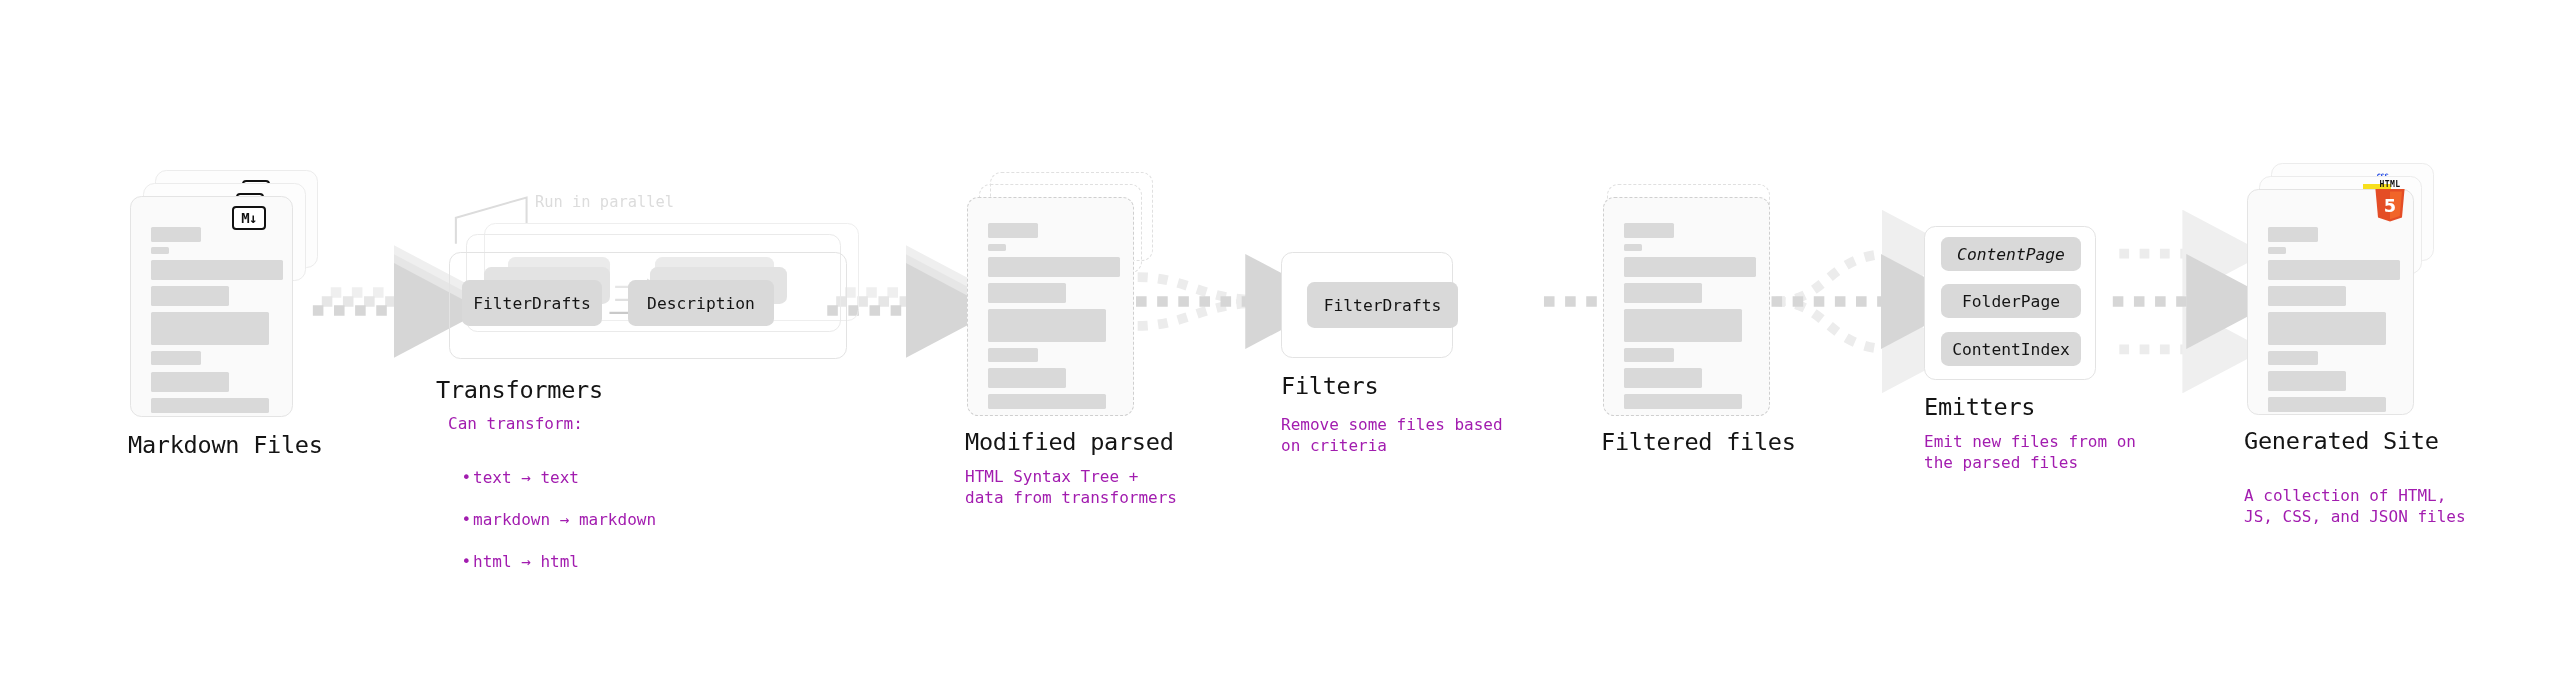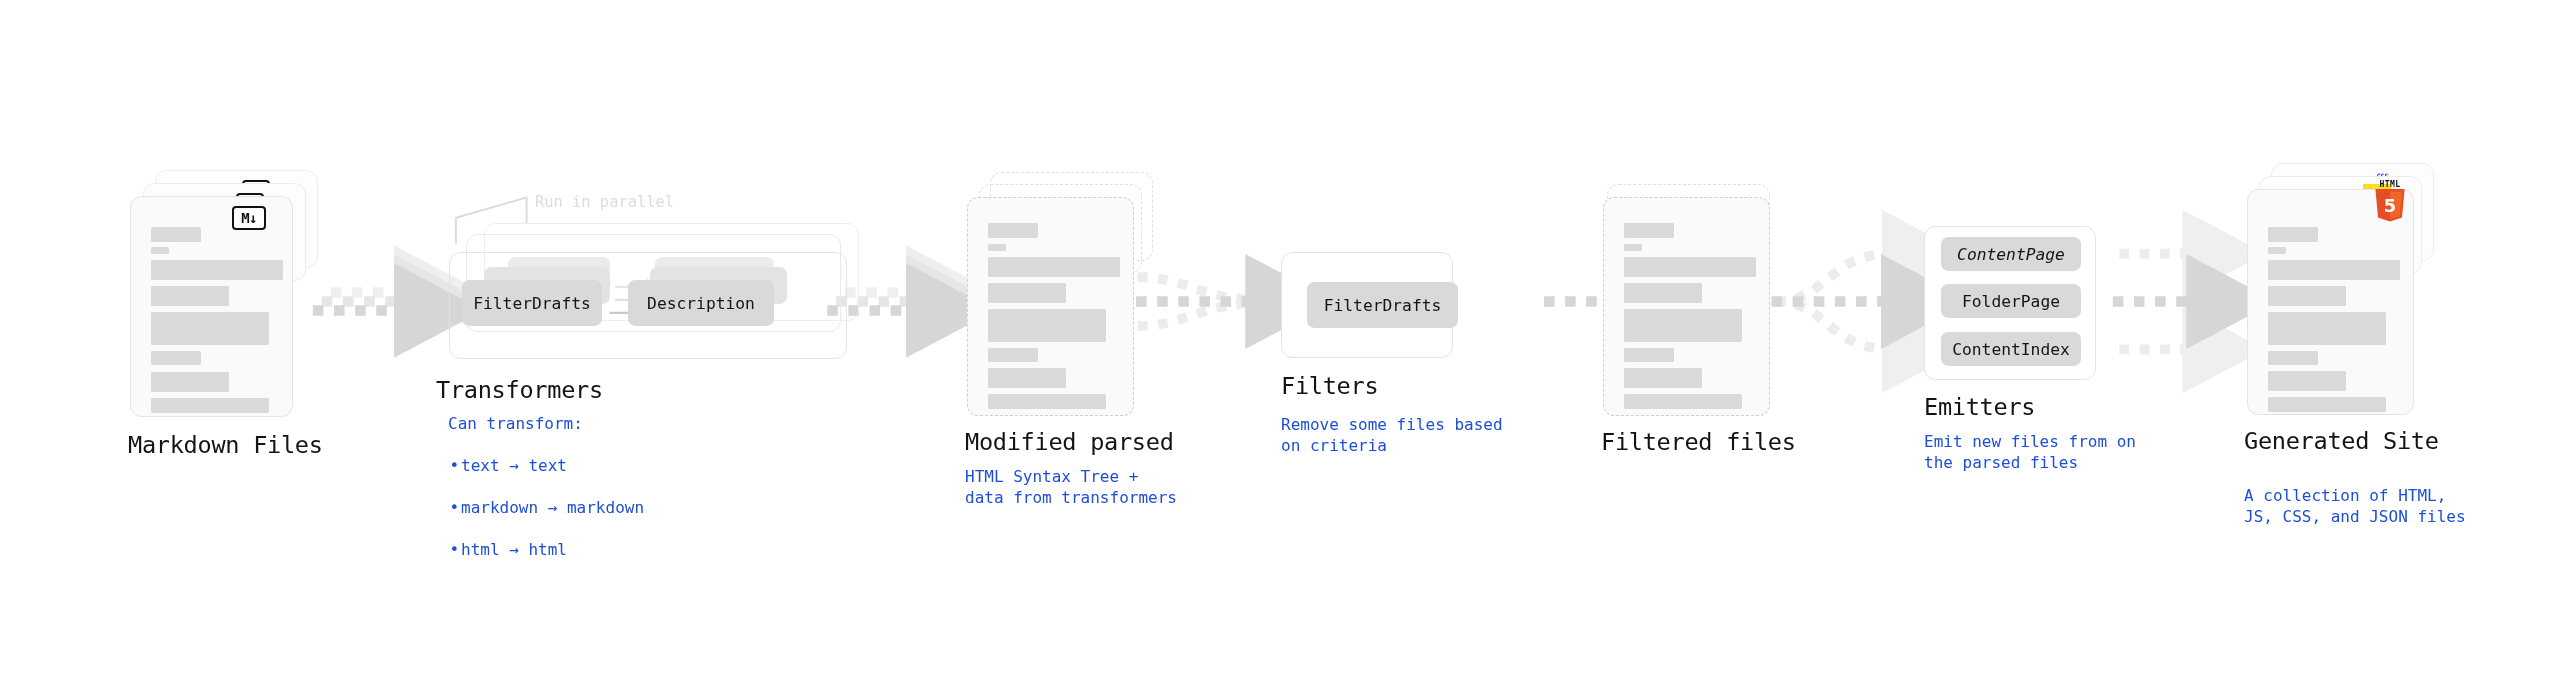--- a/index.html
+++ b/index.html
@@ -34,21 +34,21 @@
     font-size:23.6px;
     font-weight:400;
     letter-spacing:-0.3px;
     color:#141414;
     white-space:nowrap;
   }
   .caption{
     position:absolute;
     font-size:16px;
     line-height:21px;
-    color:#1d4ed8;
+    color:#a21caf;
     white-space:pre-line;
   }
 
   
   .chip{
     position:absolute;
     background:#d9d9d9;
     border-radius:7.3px;
     display:flex;align-items:center;justify-content:center;
     font-size:16.3px;
@@ -72,21 +72,21 @@
     position:absolute;
     border:2.4px solid #111;
     border-radius:4.1px;
     background:#fff;
     display:flex;align-items:center;justify-content:center;
     font-size:14px;font-weight:700;
     letter-spacing:-0.8px;
     color:#111;
     box-sizing:border-box;
   }
-  .bulletlist{margin:0;padding:0 0 0 13px;list-style:none;}
+  .bulletlist{margin:12px;padding:0 0 0 13px;list-style:none;}
   .bulletlist li{position:relative;}
   .bulletlist li::before{content:"\2022";position:absolute;left:-11.4px;top:0;}
 
   svg.lay{position:absolute;top:0;left:0;width:2576px;height:681px;overflow:visible;pointer-events:none;}
 </style>
 </head>
 <body>
 
 <div id="stage">
 

